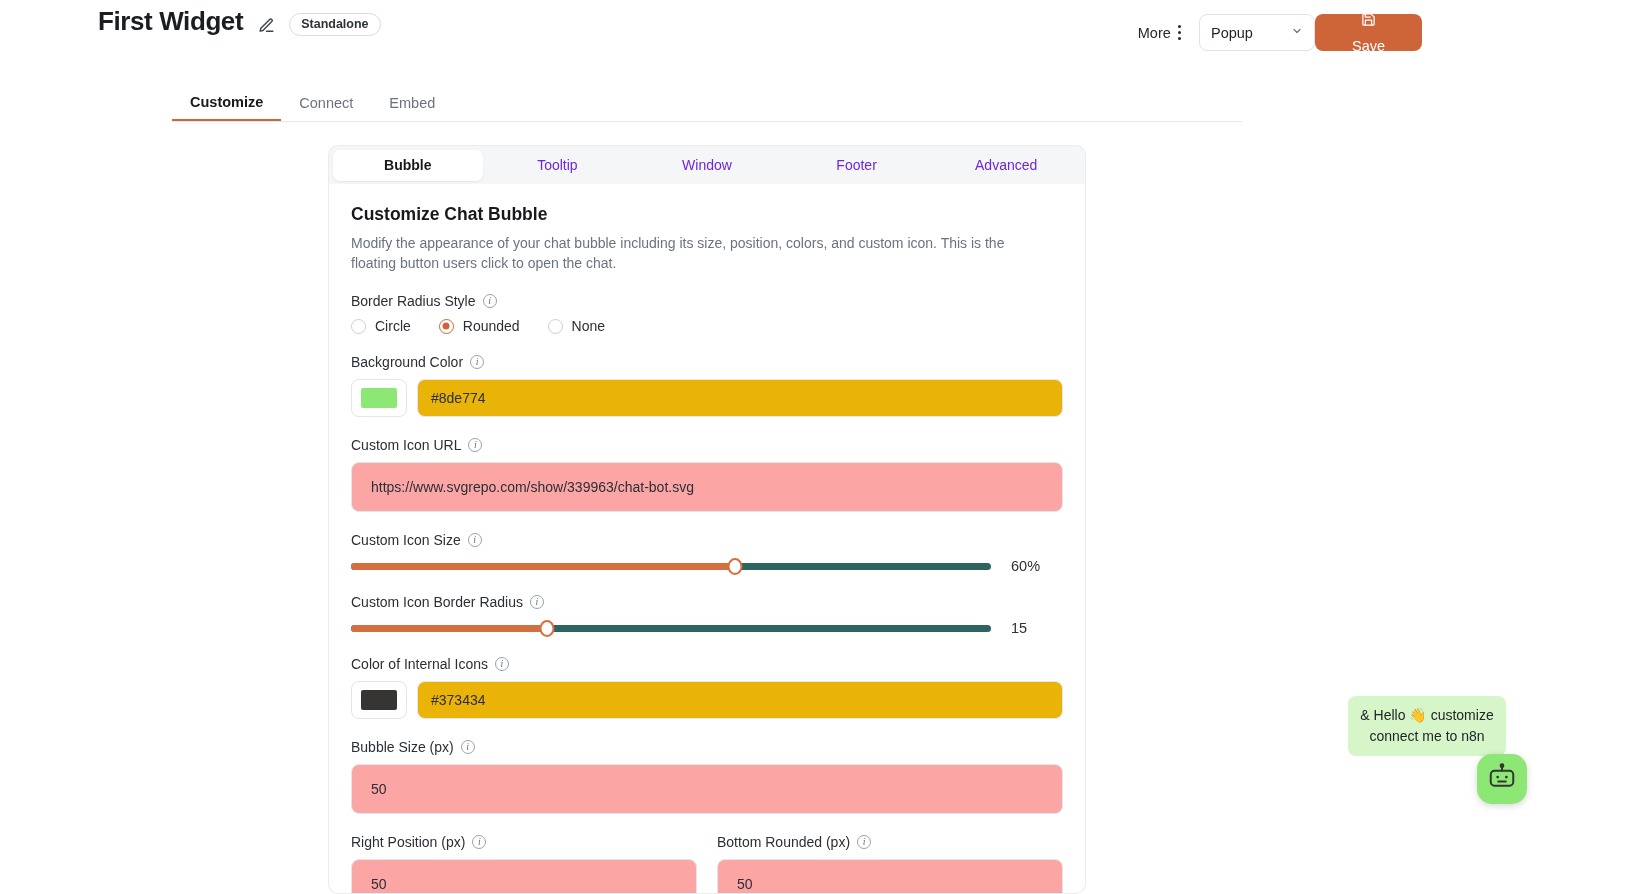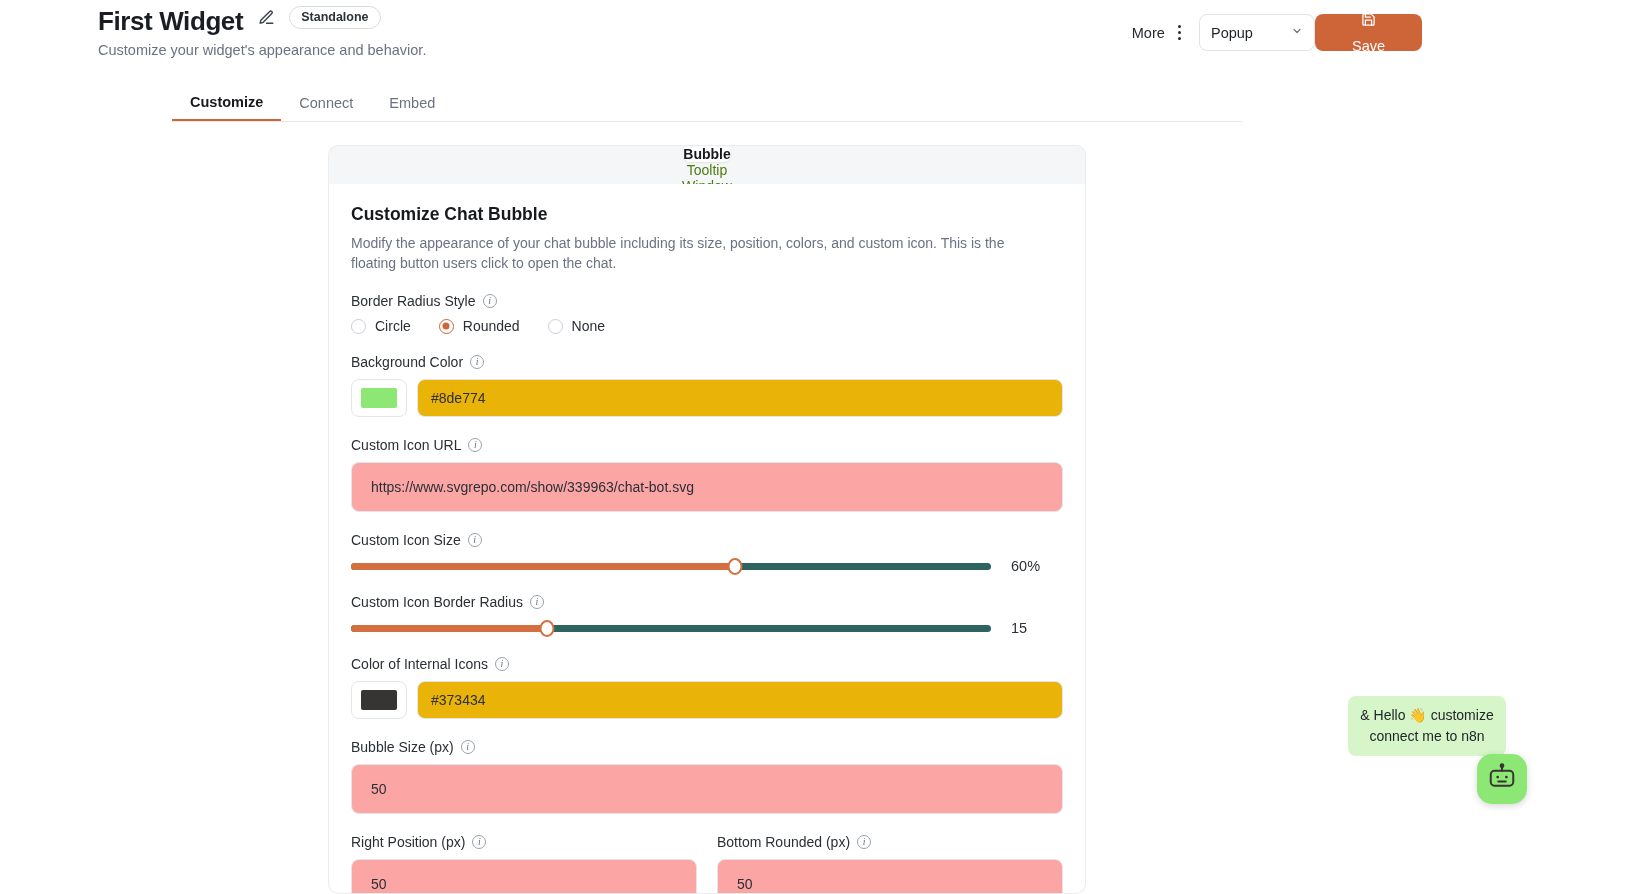--- a/index.html
+++ b/index.html
@@ -7,41 +7,41 @@
     margin: 0; padding: 0;
     width: 1651px; height: 894px;
     background: #ffffff;
     font-family: "Liberation Sans", sans-serif;
     overflow: hidden;
   }
   .page { position: relative; width: 1651px; height: 894px; background: #fff; }
 
   
   .header { position: absolute; left: 0; top: 0; width: 1651px; height: 78px; }
-  .title-row { position: absolute; left: 98px; top: 6px; display: flex; align-items: flex-start; gap: 12px; }
+  .title-row { position: absolute; left: 98px; top: 6px; display: flex; align-items: flex-end; gap: 12px; }
   .page-title {
     font-size: 26px; font-weight: bold; color: #1a1d21; letter-spacing: -0.4px;
     line-height: 30px;
   }
   .pencil-btn {
     width: 22px; height: 22px; display: flex; align-items: center; justify-content: center;
     cursor: pointer; color: #3d434d; background: transparent; border: none; padding: 0;
   }
   .badge-standalone {
     border: 1px solid #d7dbe0; border-radius: 999px; padding: 3px 11px;
     font-size: 12.5px; color: #2c3238; font-weight: 600; background: #fff; line-height: 15px;
   }
   .subtitle {
     position: absolute; left: 98px; top: 41px;
     font-size: 14.5px; color: #6b7280; line-height: 19px;
   }
 
   .header-right { position: absolute; right: 336px; top: 14px; display: flex; align-items: center; gap: 14px; }
   .more-btn {
-    display: flex; align-items: center; gap: 13px; cursor: pointer;
+    display: flex; align-items: center; gap: 7px; cursor: pointer;
     font-size: 14.5px; color: #26292e; background: transparent; border: none; padding: 6px 4px;
     font-family: "Liberation Sans", sans-serif;
   }
   .kebab { display: inline-flex; flex-direction: column; gap: 2.5px; align-items: center; }
   .kebab i { width: 3.2px; height: 3.2px; background: #26292e; border-radius: 50%; display: block; }
 
   .select-popup {
     width: 116px; height: 37px; border: 1px solid #dfe3e8; border-radius: 8px; background: #fff;
     display: flex; align-items: center; justify-content: space-between; padding: 0 11px;
     font-size: 14.5px; color: #1f2328; cursor: pointer;
@@ -64,25 +64,25 @@
   .maintab {
     padding: 0 18px; height: 36px; line-height: 32px; font-size: 14.5px; color: #6b7280;
     cursor: pointer; background: transparent; border: none; font-family: "Liberation Sans", sans-serif;
   }
   .maintab.active { color: #17191c; font-weight: bold; border-bottom: 2.5px solid #cd6539; }
 
   
   .seg-wrap {
     position: absolute; left: 328px; top: 145px; width: 758px; height: 39px;
     background: #f5f6f7; border-radius: 10px 10px 0 0; display: flex; align-items: center;
-    padding: 0 4px; border: 1px solid #ececef; border-bottom: none; flex-direction: column;
+    padding: 0 4px; border: 1px solid #ececef; border-bottom: none;
   }
   .seg {
     flex: 1; height: 31px; display: flex; align-items: center; justify-content: center;
-    font-size: 14px; color: #4d7c0f; cursor: pointer; border-radius: 7px;
+    font-size: 14px; color: #6d28d9; cursor: pointer; border-radius: 7px;
   }
   .seg.active { background: #fff; color: #17191c; font-weight: bold; box-shadow: 0 1px 2px rgba(0,0,0,.08); }
 
   .card {
     position: absolute; left: 328px; top: 184px; width: 758px; height: 710px;
     background: #fff; border: 1px solid #ececef; border-top: none;
     border-radius: 0 0 10px 10px; overflow: hidden;
   }
   .card-inner { padding: 20px 22px 0 22px; }
 
@@ -158,21 +158,20 @@
     <div class="title-row">
       <div class="page-title">First Widget</div>
       <button class="pencil-btn" aria-label="edit">
         <svg width="17" height="17" viewBox="0 0 24 24" fill="none" stroke="#3d434d" stroke-width="2" stroke-linecap="round" stroke-linejoin="round">
           <path d="M12 20h9"></path>
           <path d="M16.5 3.5a2.12 2.12 0 0 1 3 3L7 19l-4 1 1-4Z"></path>
         </svg>
       </button>
       <span class="badge-standalone">Standalone</span>
     </div>
-    <div class="subtitle">Customize your widget's appearance and behavior.</div>
 
     <div class="header-right">
       <button class="more-btn">
         <span>More</span>
         <span class="kebab">
             <i></i>
             <i></i>
             <i></i>
           </span>
       </button>

